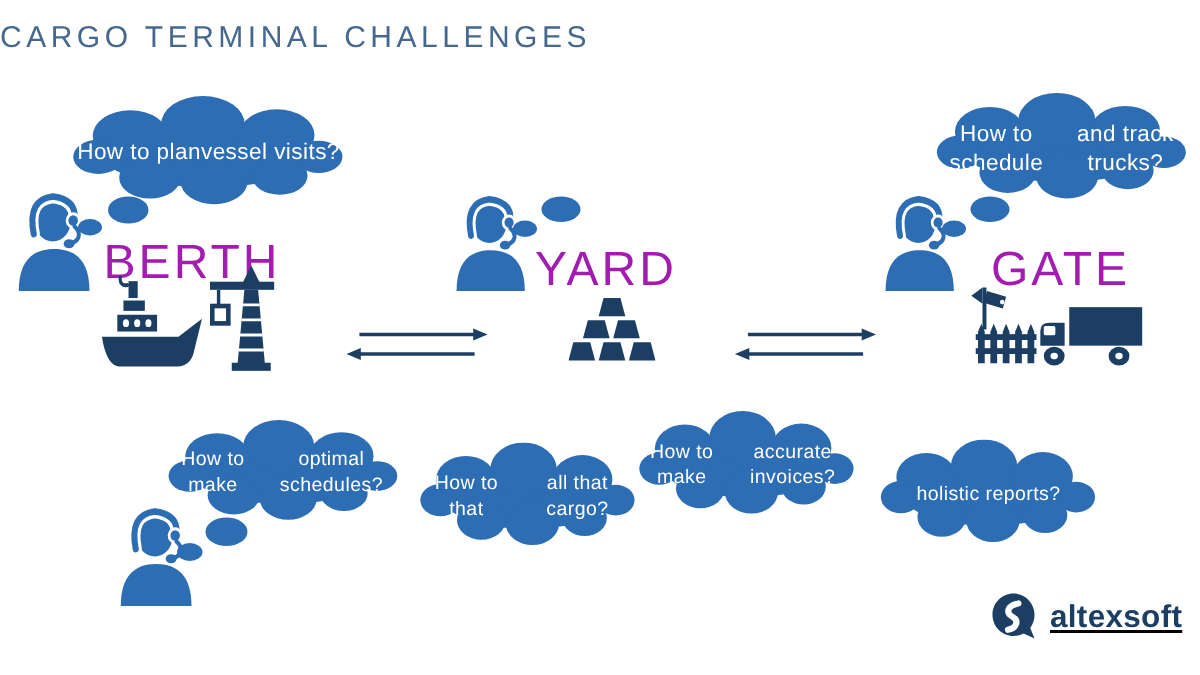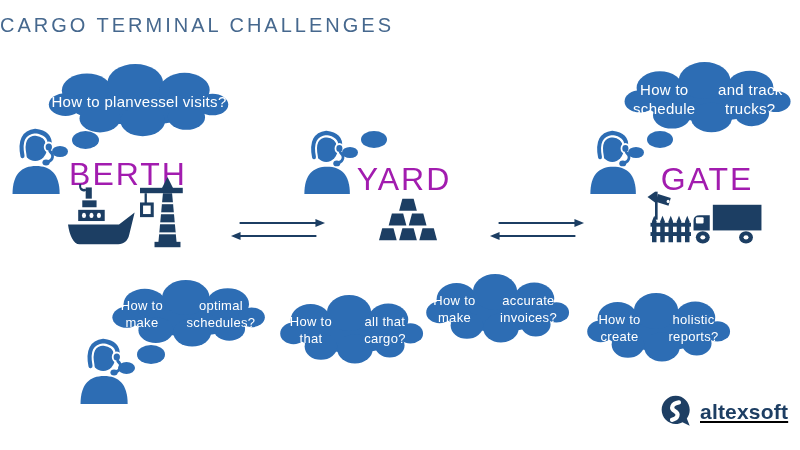--- a/index.html
+++ b/index.html
@@ -232,21 +232,20 @@
     <div class="txt">
       <span>How to make</span>
       <span>accurate invoices?</span>
     </div>
   </div>
   <div class="cloud small" style="left:585px;top:293px;width:148px;height:72px">
     <svg class="bg" viewBox="0 0 200 120" preserveAspectRatio="none">
         <use href="#sym-cloud"></use>
       </svg>
     <div class="txt">
-      <span>How to create</span>
       <span>holistic reports?</span>
     </div>
   </div>
 
   <div class="logo">
     <svg class="mark" viewBox="0 0 40 42" preserveAspectRatio="none">
         <use href="#sym-logomark"></use>
       </svg>
     <span class="word">altexsoft</span>
   </div>

